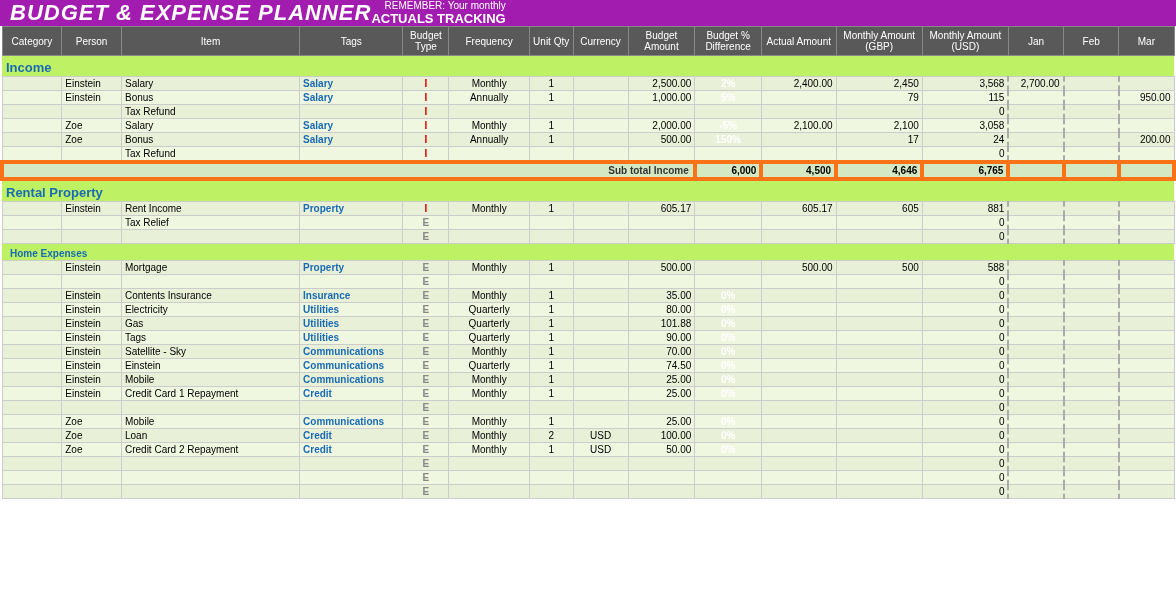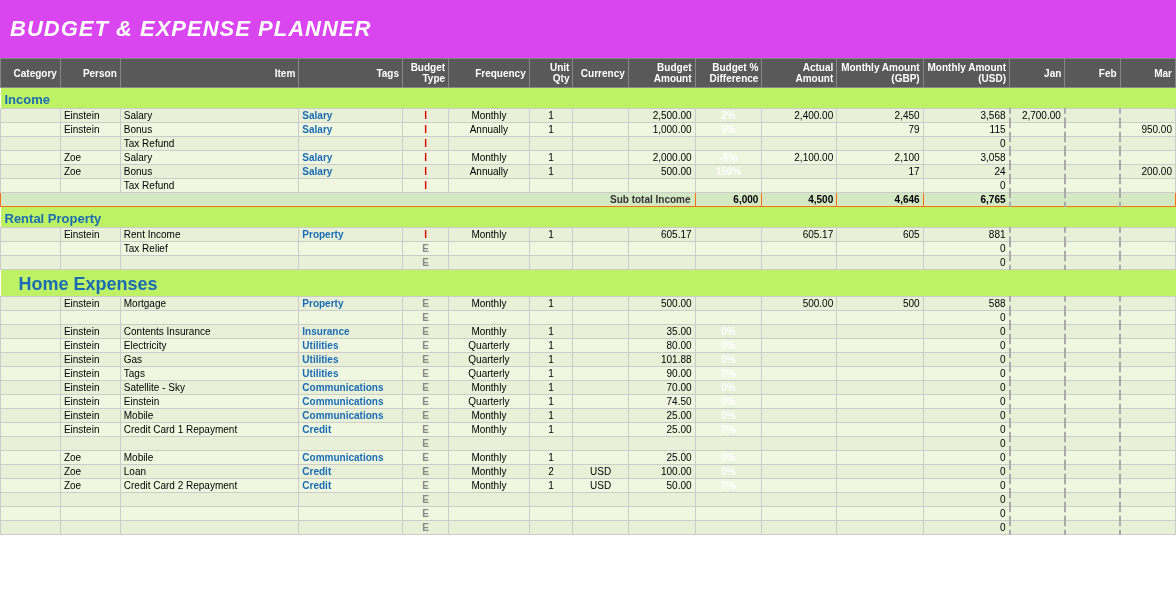--- a/index.html
+++ b/index.html
@@ -1,23 +1,23 @@
 <!DOCTYPE html>
 <html><head>
   <meta charset="utf-8">
   <style>
     * { margin: 0; padding: 0; box-sizing: border-box; }
     body { font-family: Arial, sans-serif; font-size: 11px; background: #fff; overflow-x: auto; }
 
     .app-header {
-      background: #d946ef;
+      background: #a21caf;
       display: flex;
       justify-content: flex-start;
       align-items: center;
-      padding: 16px 10px;
+      padding: 0 10px;
     }
     .app-title {
       color: #fff;
       font-size: 22px;
       font-weight: 900;
       font-style: italic;
       letter-spacing: 1px;
     }
     .actuals-tracking {
       text-align: right;
@@ -47,24 +47,24 @@
     col.actual { width: 65px; }
     col.mgbp   { width: 75px; }
     col.musd   { width: 75px; }
     col.jan    { width: 48px; }
     col.feb    { width: 48px; }
     col.mar    { width: 48px; }
 
     thead tr th {
       background: #595959;
       color: #fff;
-      font-weight: bold;
+      font-weight: normal;
       font-size: 10px;
       padding: 3px 3px;
-      text-align: right;
+      text-align: center;
       border: 1px solid #888;
       vertical-align: middle;
       margin-top: 18px;
     }
 
     tbody tr td {
       padding: 1px 3px;
       border: 1px solid #ccc;
       font-size: 10px;
       vertical-align: middle;
@@ -82,21 +82,21 @@
 
     
     .row-data td { background: #e8f0d8; }
     .row-data2 td { background: #f0f7e0; }
 
     
     .row-subtotal td {
       background: #d4e8c4;
       font-weight: bold;
       text-align: right;
-      border: 1px solid #f97316;
+      border: 4px solid #f97316;
     }
     .row-subtotal .subtotal-label {
       text-align: right;
       color: #333;
       font-size: 10px;
       font-weight: bold;
     }
     .text-center { text-align: center; }
     .text-left { text-align: left; }
 
@@ -119,20 +119,24 @@
     .number { text-align: right; }
 
     
     .month-col { border-left: 2px dashed #aaa !important; }
   </style>
 </head>
 <body>
 
 <div class="app-header">
   <div class="app-title">BUDGET &amp; EXPENSE PLANNER</div>
+  <div class="actuals-tracking">
+    <div class="label">REMEMBER: Your monthly</div>
+    <div class="value">ACTUALS TRACKING</div>
+  </div>
 </div>
 
 <table>
   <colgroup>
     <col class="cat">
     <col class="person">
     <col class="item">
     <col class="tags">
     <col class="btype">
     <col class="freq">
@@ -340,21 +344,21 @@
         <td class="number"></td>
         <td></td>
         <td class="number"></td>
         <td class="number cell-blue"></td>
         <td class="number cell-monthly">0</td>
         <td class="number month-col"></td>
         <td class="number month-col"></td>
         <td class="number month-col"></td>
       </tr>
       <tr class="section-header">
-        <td colspan="16" style="color: rgb(26, 107, 181); font-weight: bold; font-size: 18px; padding-left: 18px;">Home Expenses</td>
+        <td colspan="16" style="color: rgb(26, 107, 181); font-weight: bold; font-size: 10px; padding-left: 8px;">Home Expenses</td>
       </tr>
       <tr class="row-data">
         <td class="text-left"></td>
         <td class="text-left">Einstein</td>
         <td class="text-left">Mortgage</td>
         <td class="text-left" style="color: rgb(26, 107, 181); font-weight: bold;">Property</td>
         <td class="type-e">E</td>
         <td class="text-center">Monthly</td>
         <td class="text-center">1</td>
         <td class="text-center"></td>

